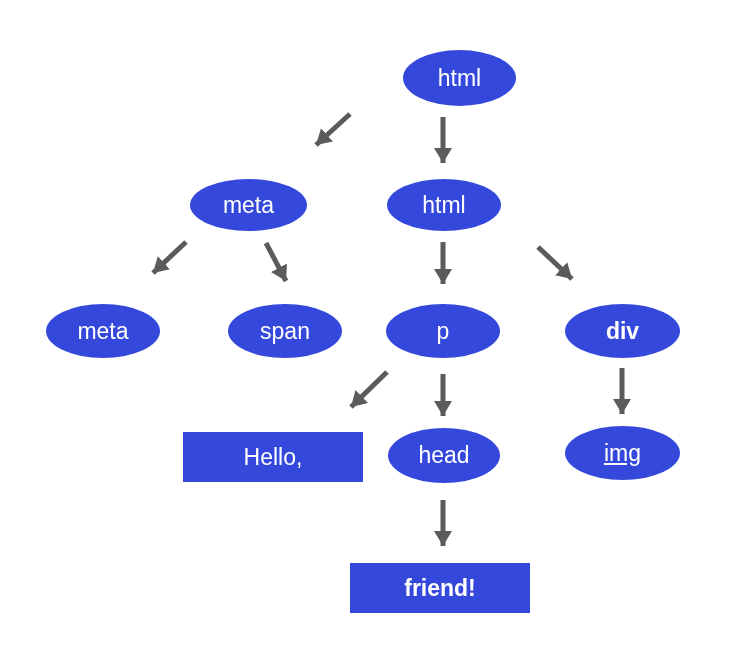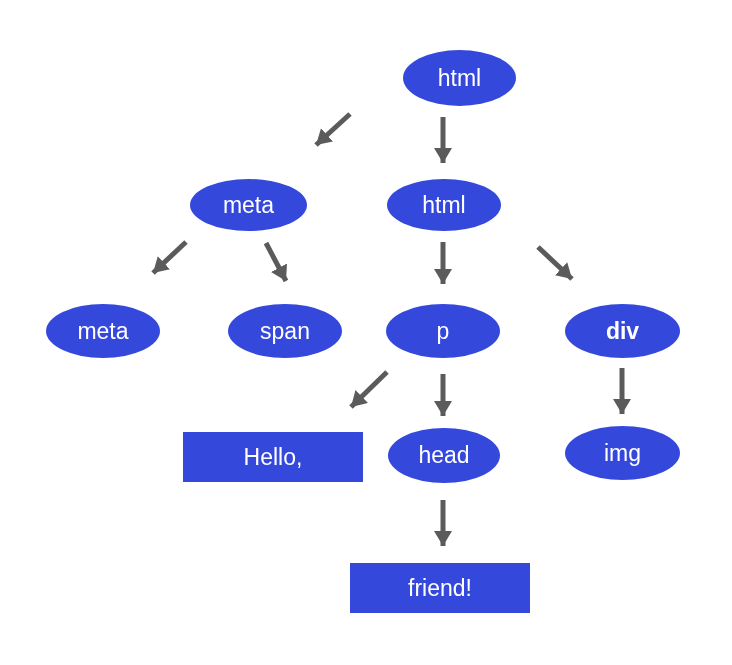--- a/index.html
+++ b/index.html
@@ -73,16 +73,16 @@
   <div id="nodes-layer">
       <div class="node ellipse" style="left: 403px; top: 50px; width: 113px; height: 56px;">html</div>
       <div class="node ellipse" style="left: 190px; top: 179px; width: 117px; height: 52px;">meta</div>
       <div class="node ellipse" style="left: 387px; top: 179px; width: 114px; height: 52px;">html</div>
       <div class="node ellipse" style="left: 46px; top: 304px; width: 114px; height: 54px;">meta</div>
       <div class="node ellipse" style="left: 228px; top: 304px; width: 114px; height: 54px;">span</div>
       <div class="node ellipse" style="left: 386px; top: 304px; width: 114px; height: 54px;">p</div>
       <div class="node ellipse" style="left: 565px; top: 304px; width: 115px; height: 54px; font-weight: bold;">div</div>
       <div class="node rect" style="left: 183px; top: 432px; width: 180px; height: 50px;">Hello,</div>
       <div class="node ellipse" style="left: 388px; top: 428px; width: 112px; height: 55px;">head</div>
-      <div class="node ellipse" style="left: 565px; top: 426px; width: 115px; height: 54px;">img</div>
-      <div class="node rect" style="left: 350px; top: 563px; width: 180px; height: 50px;">friend!</div>
+      <div class="node ellipse" style="left: 565px; top: 426px; width: 115px; height: 54px; text-decoration: underline;">img</div>
+      <div class="node rect" style="left: 350px; top: 563px; width: 180px; height: 50px; font-weight: bold;">friend!</div>
     </div>
 </div>
 
 </body></html>

